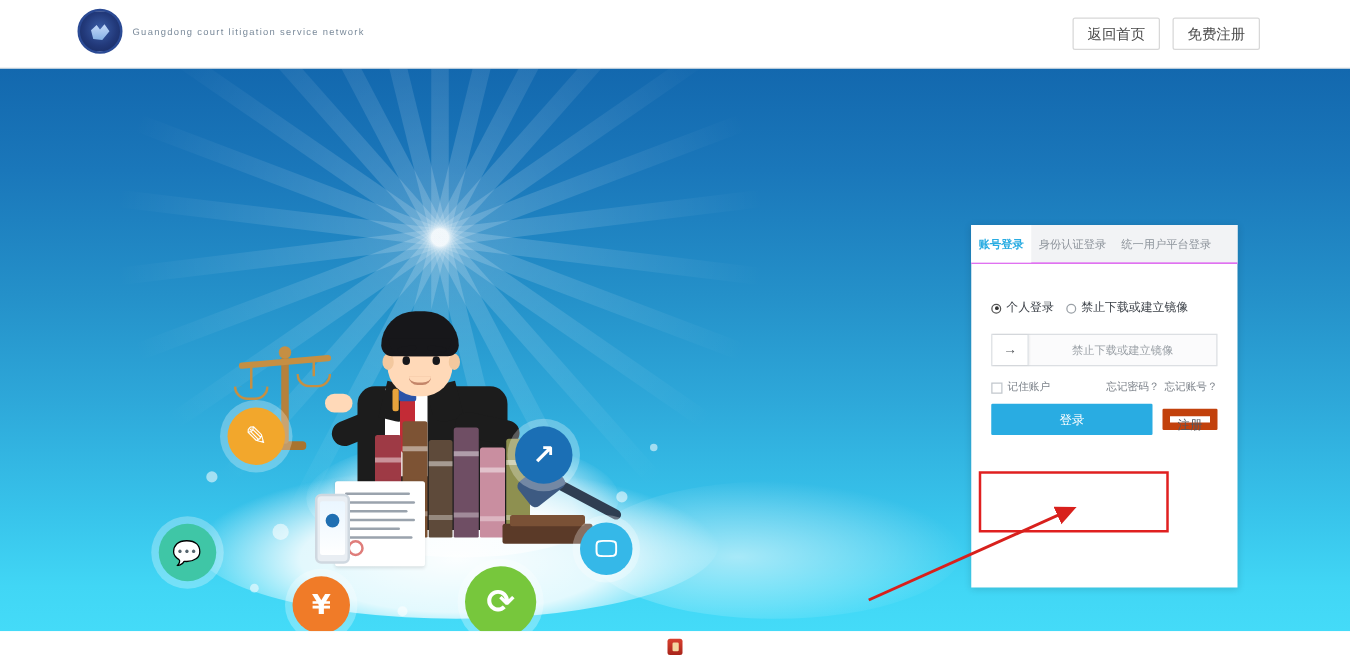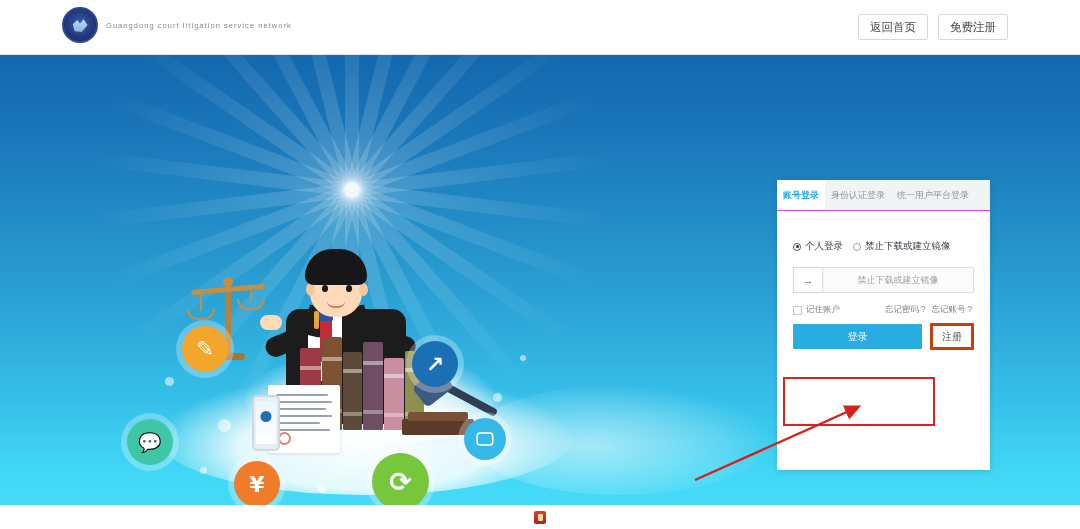--- a/index.html
+++ b/index.html
@@ -265,22 +265,22 @@
   .meta-lbl { font-size: 8.5px; color: #7c828a; font-family: "DejaVu Sans", sans-serif; }
   .meta-link { font-size: 8.5px; color: #7c828a; cursor: pointer; font-family: "DejaVu Sans", sans-serif; }
   #forgot-pwd { margin-left: auto; margin-right: 4px; }
   #btn-row { display: flex; gap: 8px; align-items: center; }
   #login-btn {
     width: 129px; height: 25px; background: #29ace2; color: #fff; border: 0;
     font-size: 10px; cursor: pointer; border-radius: 1px;
     font-family: "DejaVu Sans", sans-serif;
   }
   #register-btn {
-    width: 44px; height: 27px; background: #fff; color: #55595f;
-    border: 3px solid #c2410c; font-size: 10px; cursor: pointer; border-radius: 1px;
+    width: 44px; height: 17px; background: #fff; color: #55595f;
+    border: 6px solid #c2410c; font-size: 10px; cursor: pointer; border-radius: 1px;
     font-family: "DejaVu Sans", sans-serif;
   }
 
   
   #anno-box {
     position: absolute; left: 783px; top: 377px; width: 152px; height: 49px;
     border: 2px solid #e02020; pointer-events: none;
   }
   #anno-arrow { position: absolute; left: 690px; top: 395px; width: 190px; height: 90px; pointer-events: none; }
 

